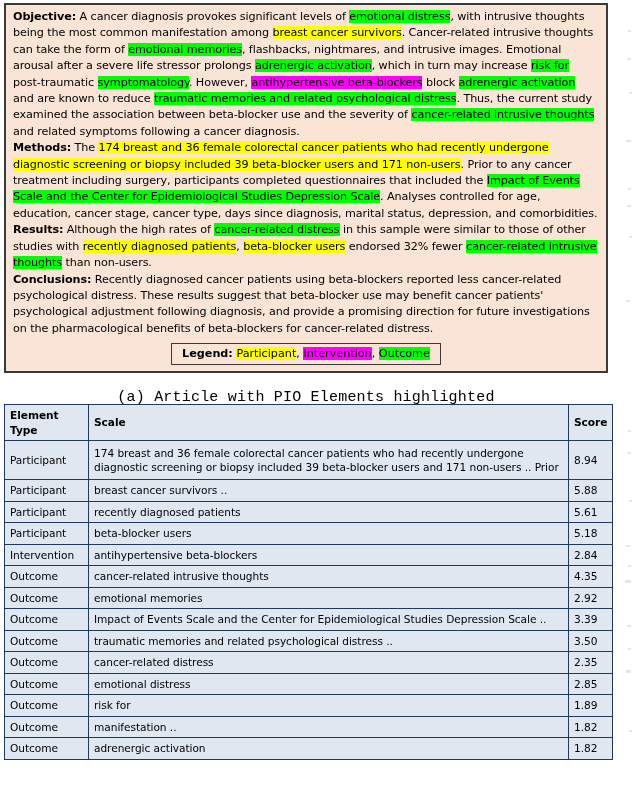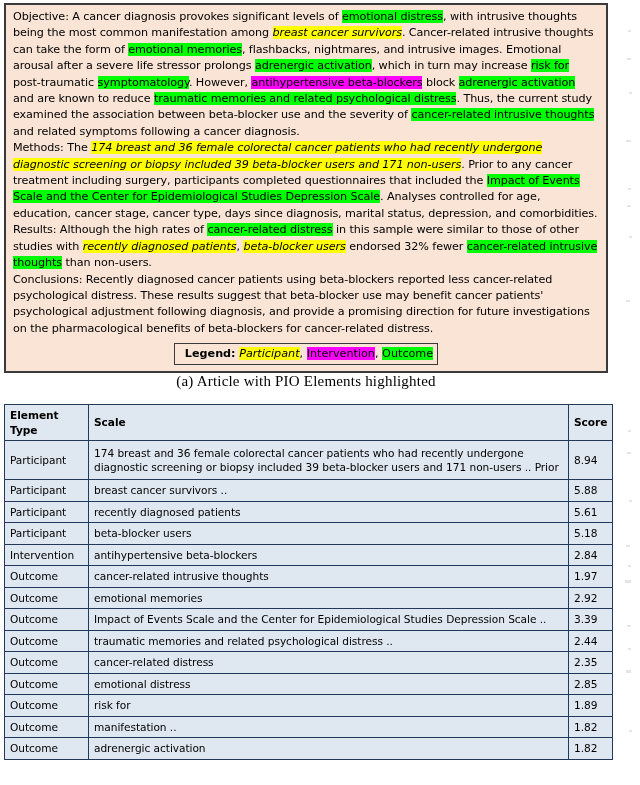--- a/index.html
+++ b/index.html
@@ -30,45 +30,45 @@
     padding: 4px 7px 6px 7px;
     box-sizing: border-box;
   }
   .para {
     font-size: 11.2px;
     line-height: 16.4px;
     text-align: left;
     margin: 0;
     letter-spacing: -0.1px;
   }
-  .sect-label { font-weight: normal; }
-  .hl-p { background: #ffff00; font-style: italic; }
+  .sect-label { font-weight: bold; }
+  .hl-p { background: #ffff00; }
   .hl-i { background: #ff00ff; }
   .hl-o { background: #00ff00; }
 
   #legend-wrap {
     display: flex;
     justify-content: center;
     margin-top: 6px;
   }
   #legend-box {
     border: 1.5px solid #3a3a3a;
     background: #f9e4d6;
-    padding: 2px 4px 3px 10px;
+    padding: 2px 10px 3px 10px;
     font-size: 11.2px;
     line-height: 15px;
     white-space: nowrap;
   }
   #legend-box .lg-title { font-weight: bold; }
 
   .caption {
     text-align: center;
-    font-family: Liberation Serif, serif;
+    font-family: Liberation Mono, monospace;
     font-size: 15px;
-    margin-top: 0;
+    margin-top: 16px;
     letter-spacing: 0.2px;
   }
 
   
   #figure-b {
     position: absolute;
     left: 4px;
     top: 404px;
     width: 608px;
   }
@@ -171,36 +171,36 @@
         <td>5.18</td>
       </tr>
       <tr>
         <td>Intervention</td>
         <td>antihypertensive beta-blockers</td>
         <td>2.84</td>
       </tr>
       <tr>
         <td>Outcome</td>
         <td>cancer-related intrusive thoughts</td>
-        <td>1.97</td>
+        <td>4.35</td>
       </tr>
       <tr>
         <td>Outcome</td>
         <td>emotional memories</td>
         <td>2.92</td>
       </tr>
       <tr>
         <td>Outcome</td>
         <td>Impact of Events Scale and the Center for Epidemiological Studies Depression Scale ..</td>
         <td>3.39</td>
       </tr>
       <tr>
         <td>Outcome</td>
         <td>traumatic memories and related psychological distress ..</td>
-        <td>2.44</td>
+        <td>3.50</td>
       </tr>
       <tr>
         <td>Outcome</td>
         <td>cancer-related distress</td>
         <td>2.35</td>
       </tr>
       <tr>
         <td>Outcome</td>
         <td>emotional distress</td>
         <td>2.85</td>

